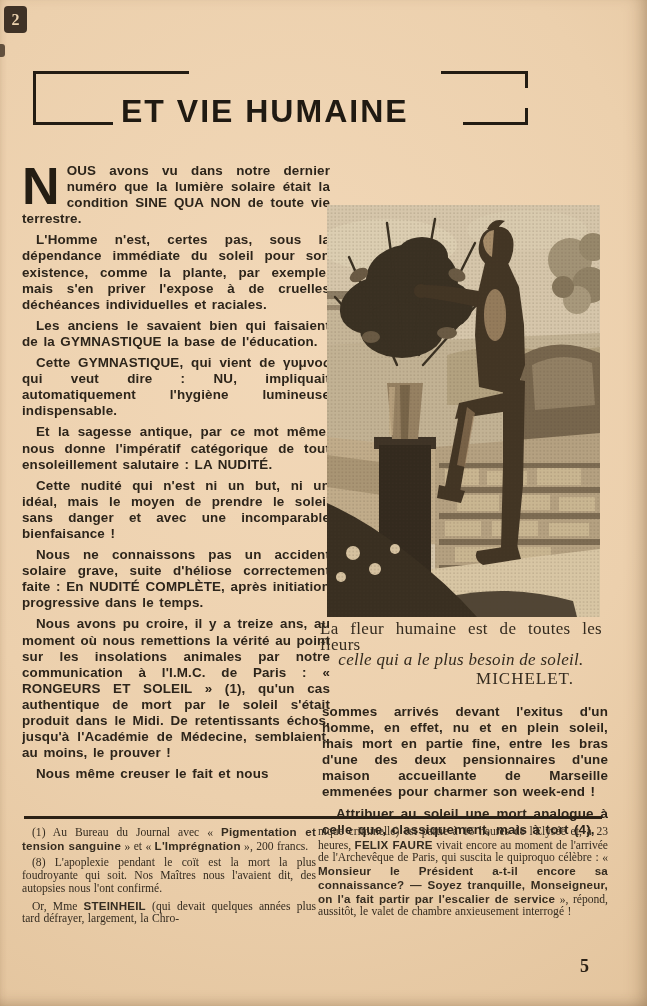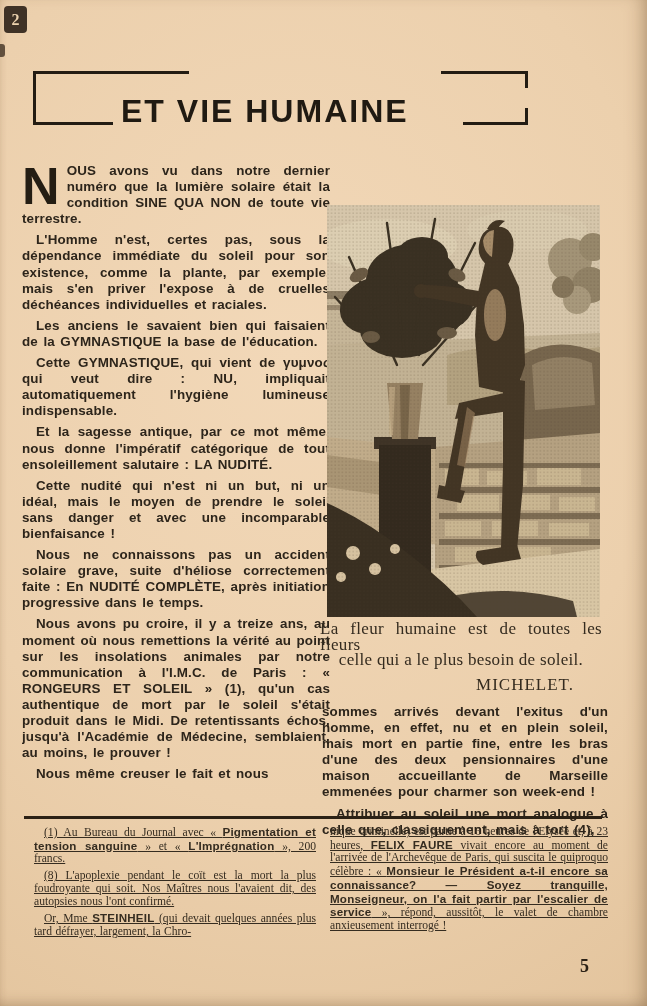--- a/index.html
+++ b/index.html
@@ -46,32 +46,32 @@
   
   .photo{position:absolute;left:327px;top:205px;width:273px;height:412px;}
   .photo svg{display:block;}
   
   .caption{
     position:absolute;left:320px;top:621px;width:282px;
     font-family:"Liberation Serif", serif;font-size:17px;line-height:15.5px;color:#342b1f;
     letter-spacing:.3px;
   }
   .cap1{text-align:justify;text-align-last:justify;}
-  .cap2{text-align:center;}
-  .credit{text-align:right;padding-right:28px;margin-top:9px;letter-spacing:1px;}
+  .cap2{text-align:center;font-style:italic;}
+  .credit{text-align:right;padding-right:28px;margin-top:3px;letter-spacing:1px;}
   
   .rule{position:absolute;left:24px;top:816px;width:578px;height:2.6px;background:#2b2115;}
   .fn{
     position:absolute;top:826px;
     font-family:"Liberation Serif", serif;font-size:11.6px;line-height:12.7px;
     text-align:justify;color:#352c20;word-spacing:.5px;
   }
   .fnL{left:22px;width:294px;}
   .fnR{left:318px;width:290px;}
-  .fn p{margin:0 0 4px 12px;text-indent:10px;text-decoration:underline;}
+  .fn p{margin:0 0 4px 0;text-indent:10px;}
   .fn p.noindent{text-indent:0;}
   .fn b{font-family:"Liberation Sans", sans-serif;font-weight:bold;letter-spacing:.2px;}
   .pageno{
     position:absolute;left:580px;top:956px;
     font-family:"Liberation Serif", serif;font-weight:bold;font-size:18px;color:#2b2115;
   }
 </style>
 </head>
 <body>
 

